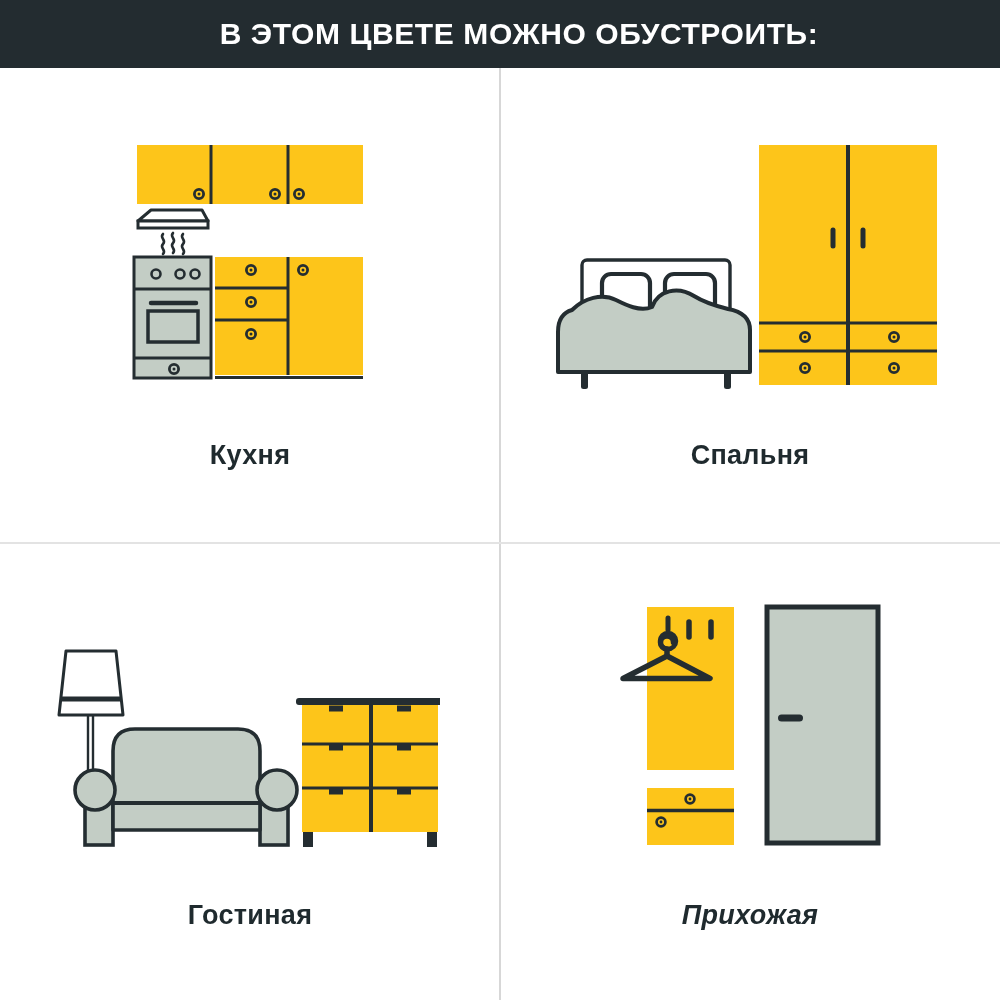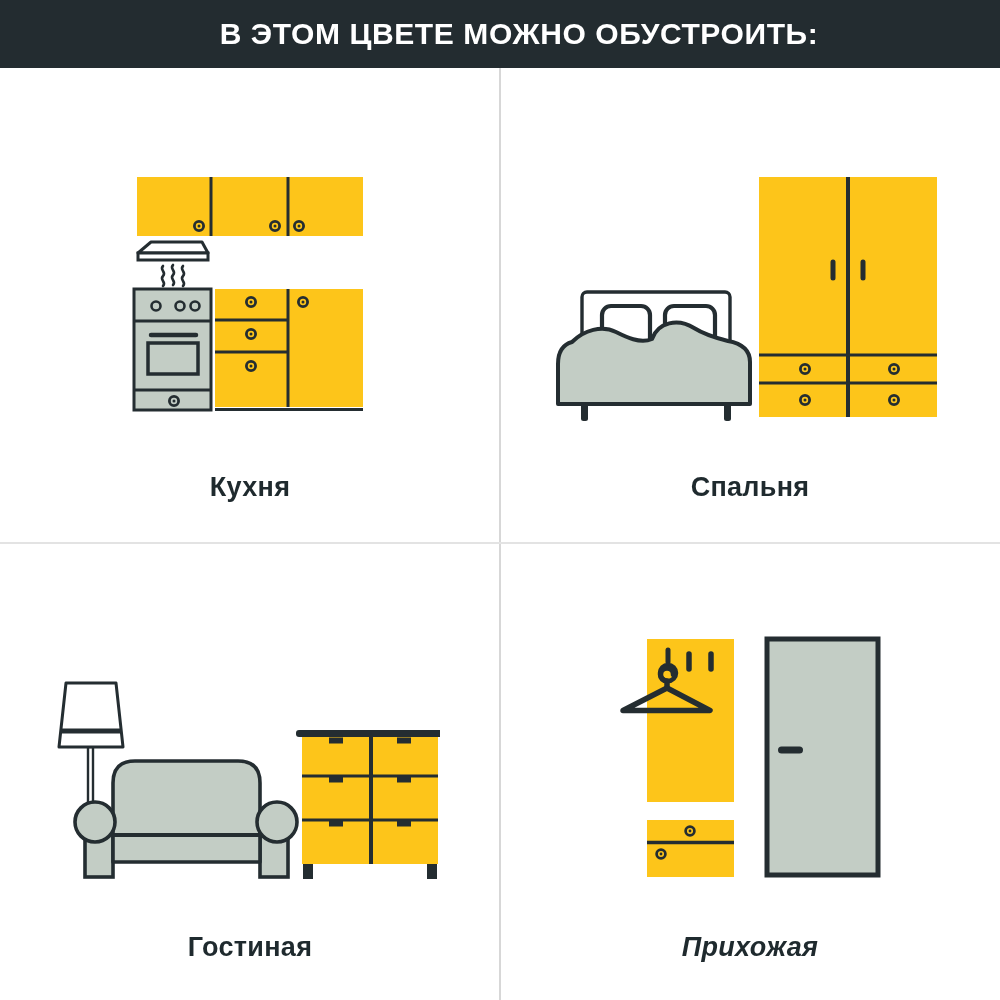--- a/index.html
+++ b/index.html
@@ -19,21 +19,21 @@
     font-family:"Liberation Sans","DejaVu Sans",sans-serif;overflow:hidden;
   }
   .header{
     position:absolute;left:0;top:0;width:1000px;height:68px;
     background:var(--header-bg);color:var(--header-text);
     display:flex;align-items:center;justify-content:center;
     font-size:30px;font-weight:700;letter-spacing:.6px;padding-left:19px;
   }
   .v-divider{position:absolute;left:499px;top:68px;width:2px;height:932px;background:var(--divider-v);}
   .h-divider{position:absolute;left:0;top:542px;width:1000px;height:2px;background:var(--divider-h);}
-  .quadrant{position:absolute;width:500px;margin-top:32px;}
+  .quadrant{position:absolute;width:500px;}
   .q-tl{left:0;top:68px;height:475px;}
   .q-tr{left:500px;top:68px;height:538px;}
   .q-bl{left:0;top:543px;height:535px;}
   .q-br{left:500px;top:543px;height:457px;font-style:italic;}
   .illus{position:absolute;display:block;}
   .room-label{
     position:absolute;left:0;width:100%;text-align:center;
     font-size:27px;font-weight:700;color:var(--label);letter-spacing:.3px;line-height:36px;
   }
   .q-tl .room-label,.q-tr .room-label{top:369px;}

